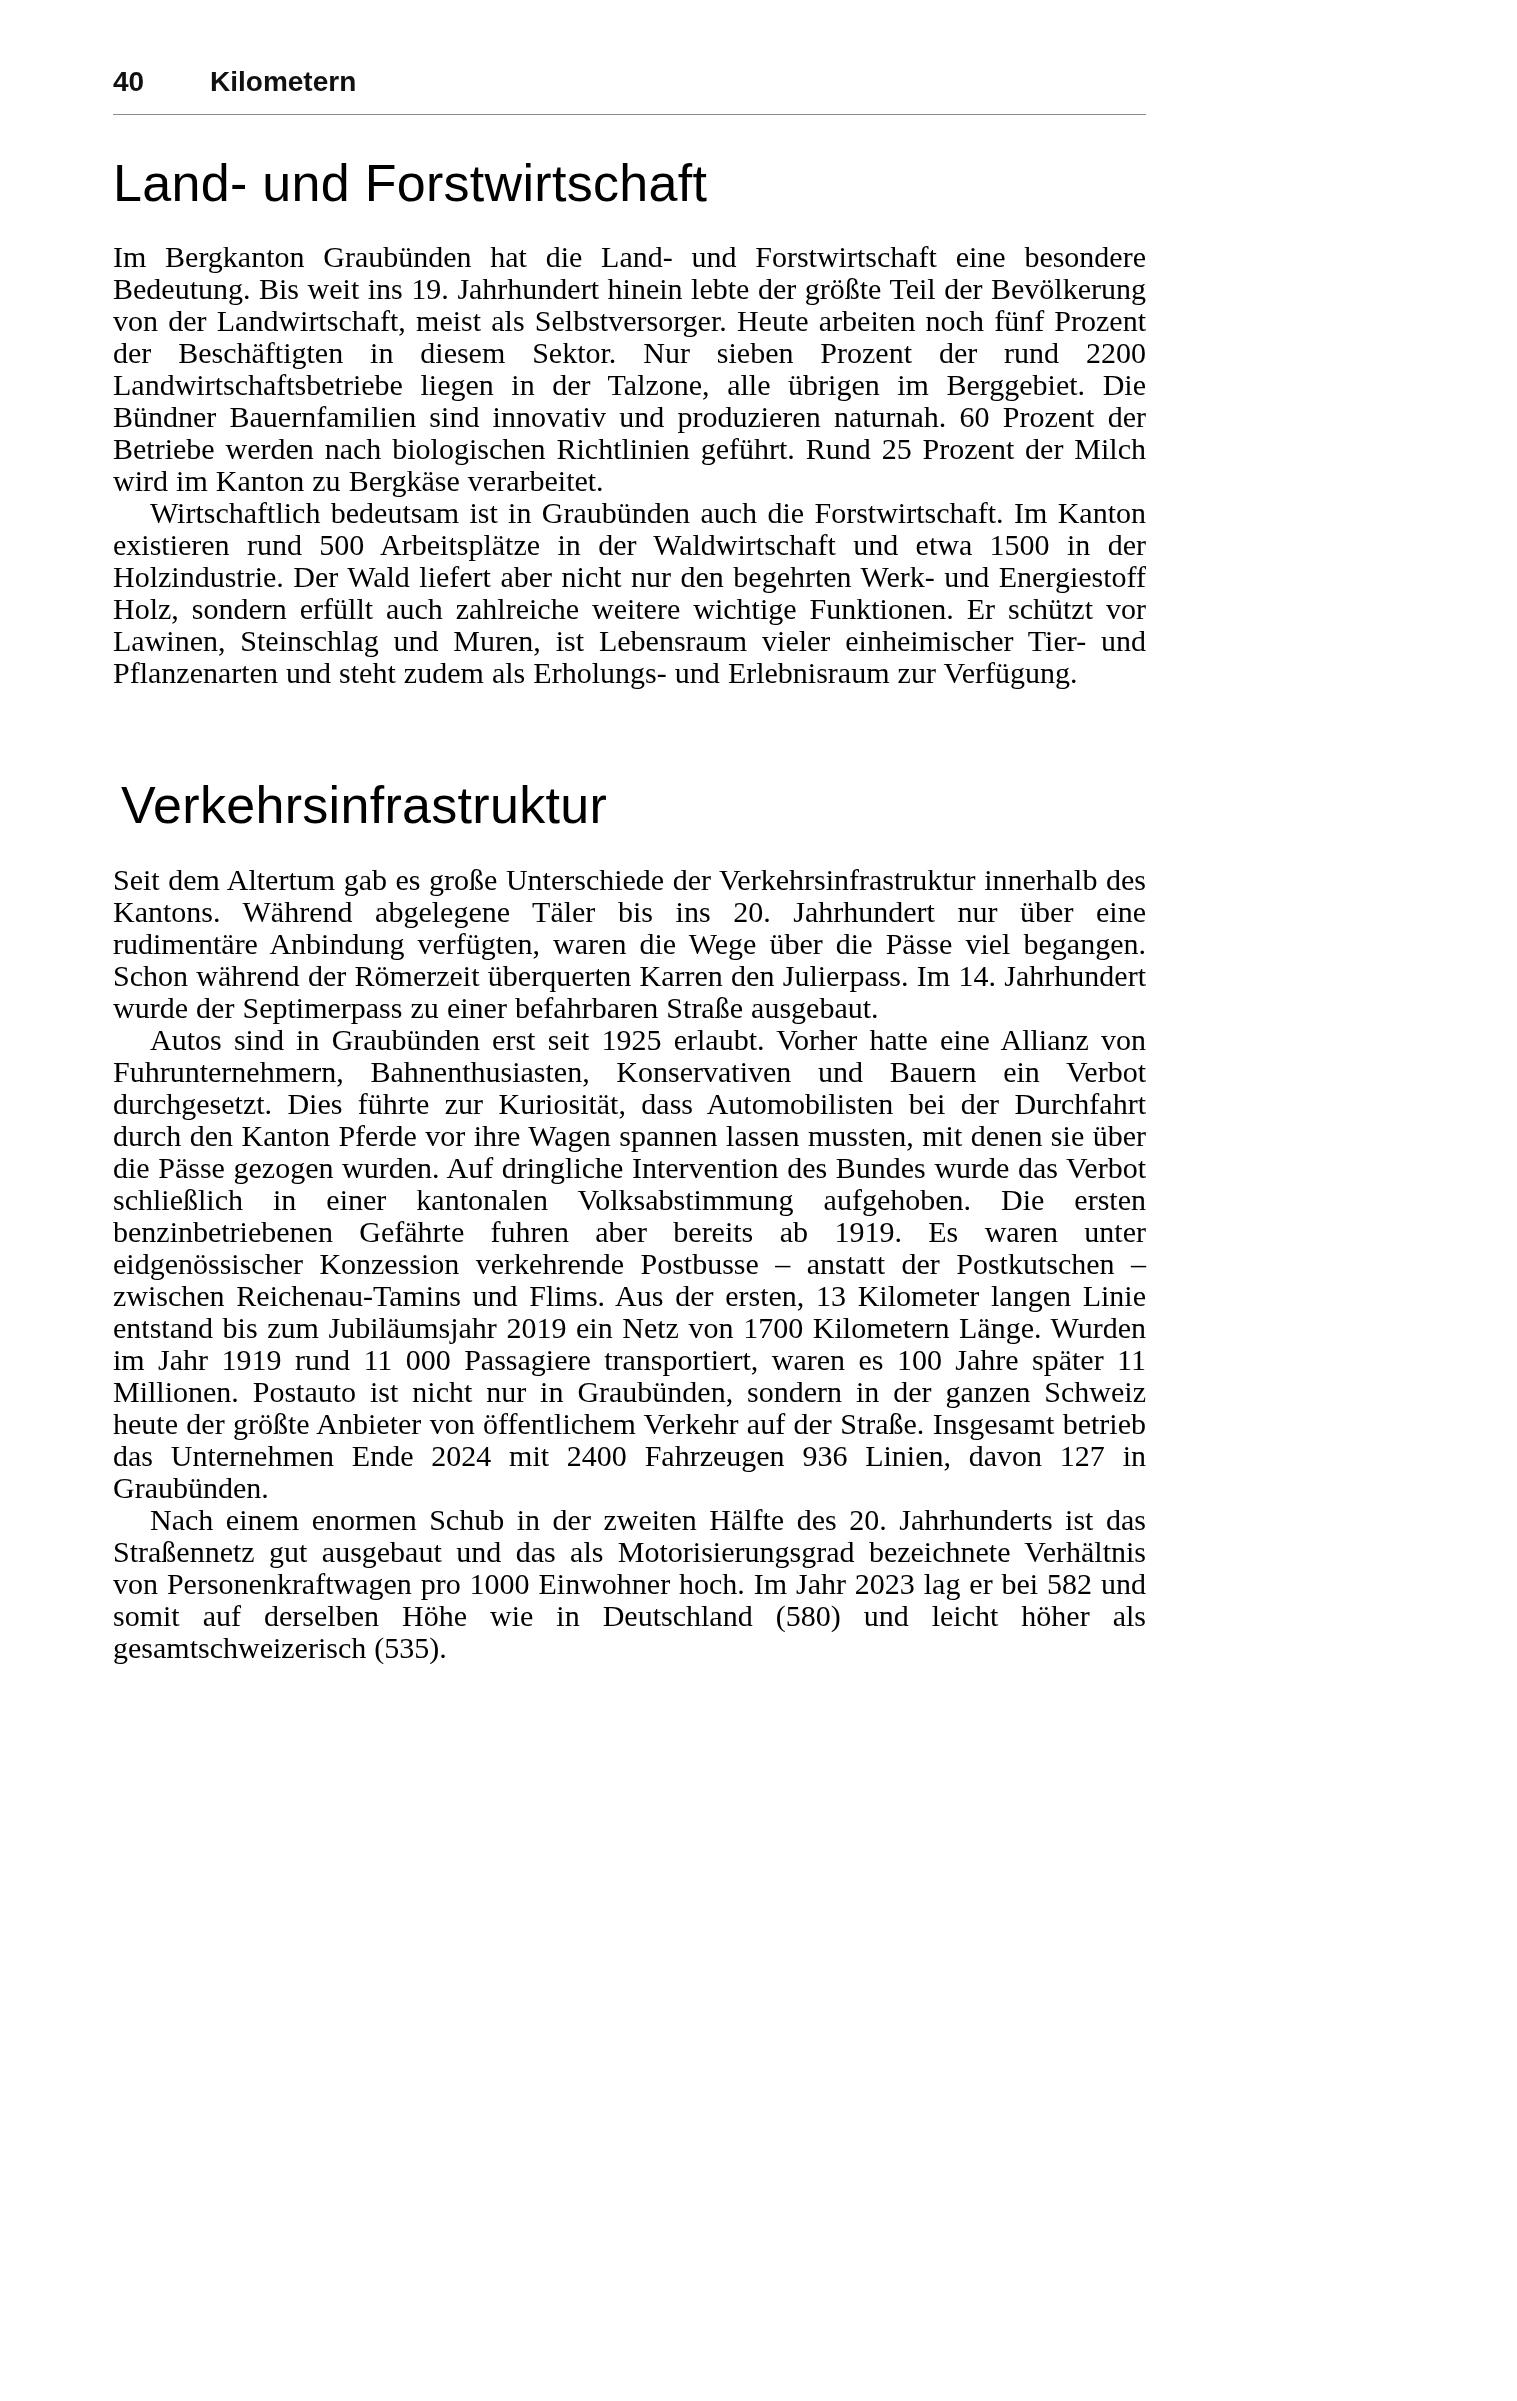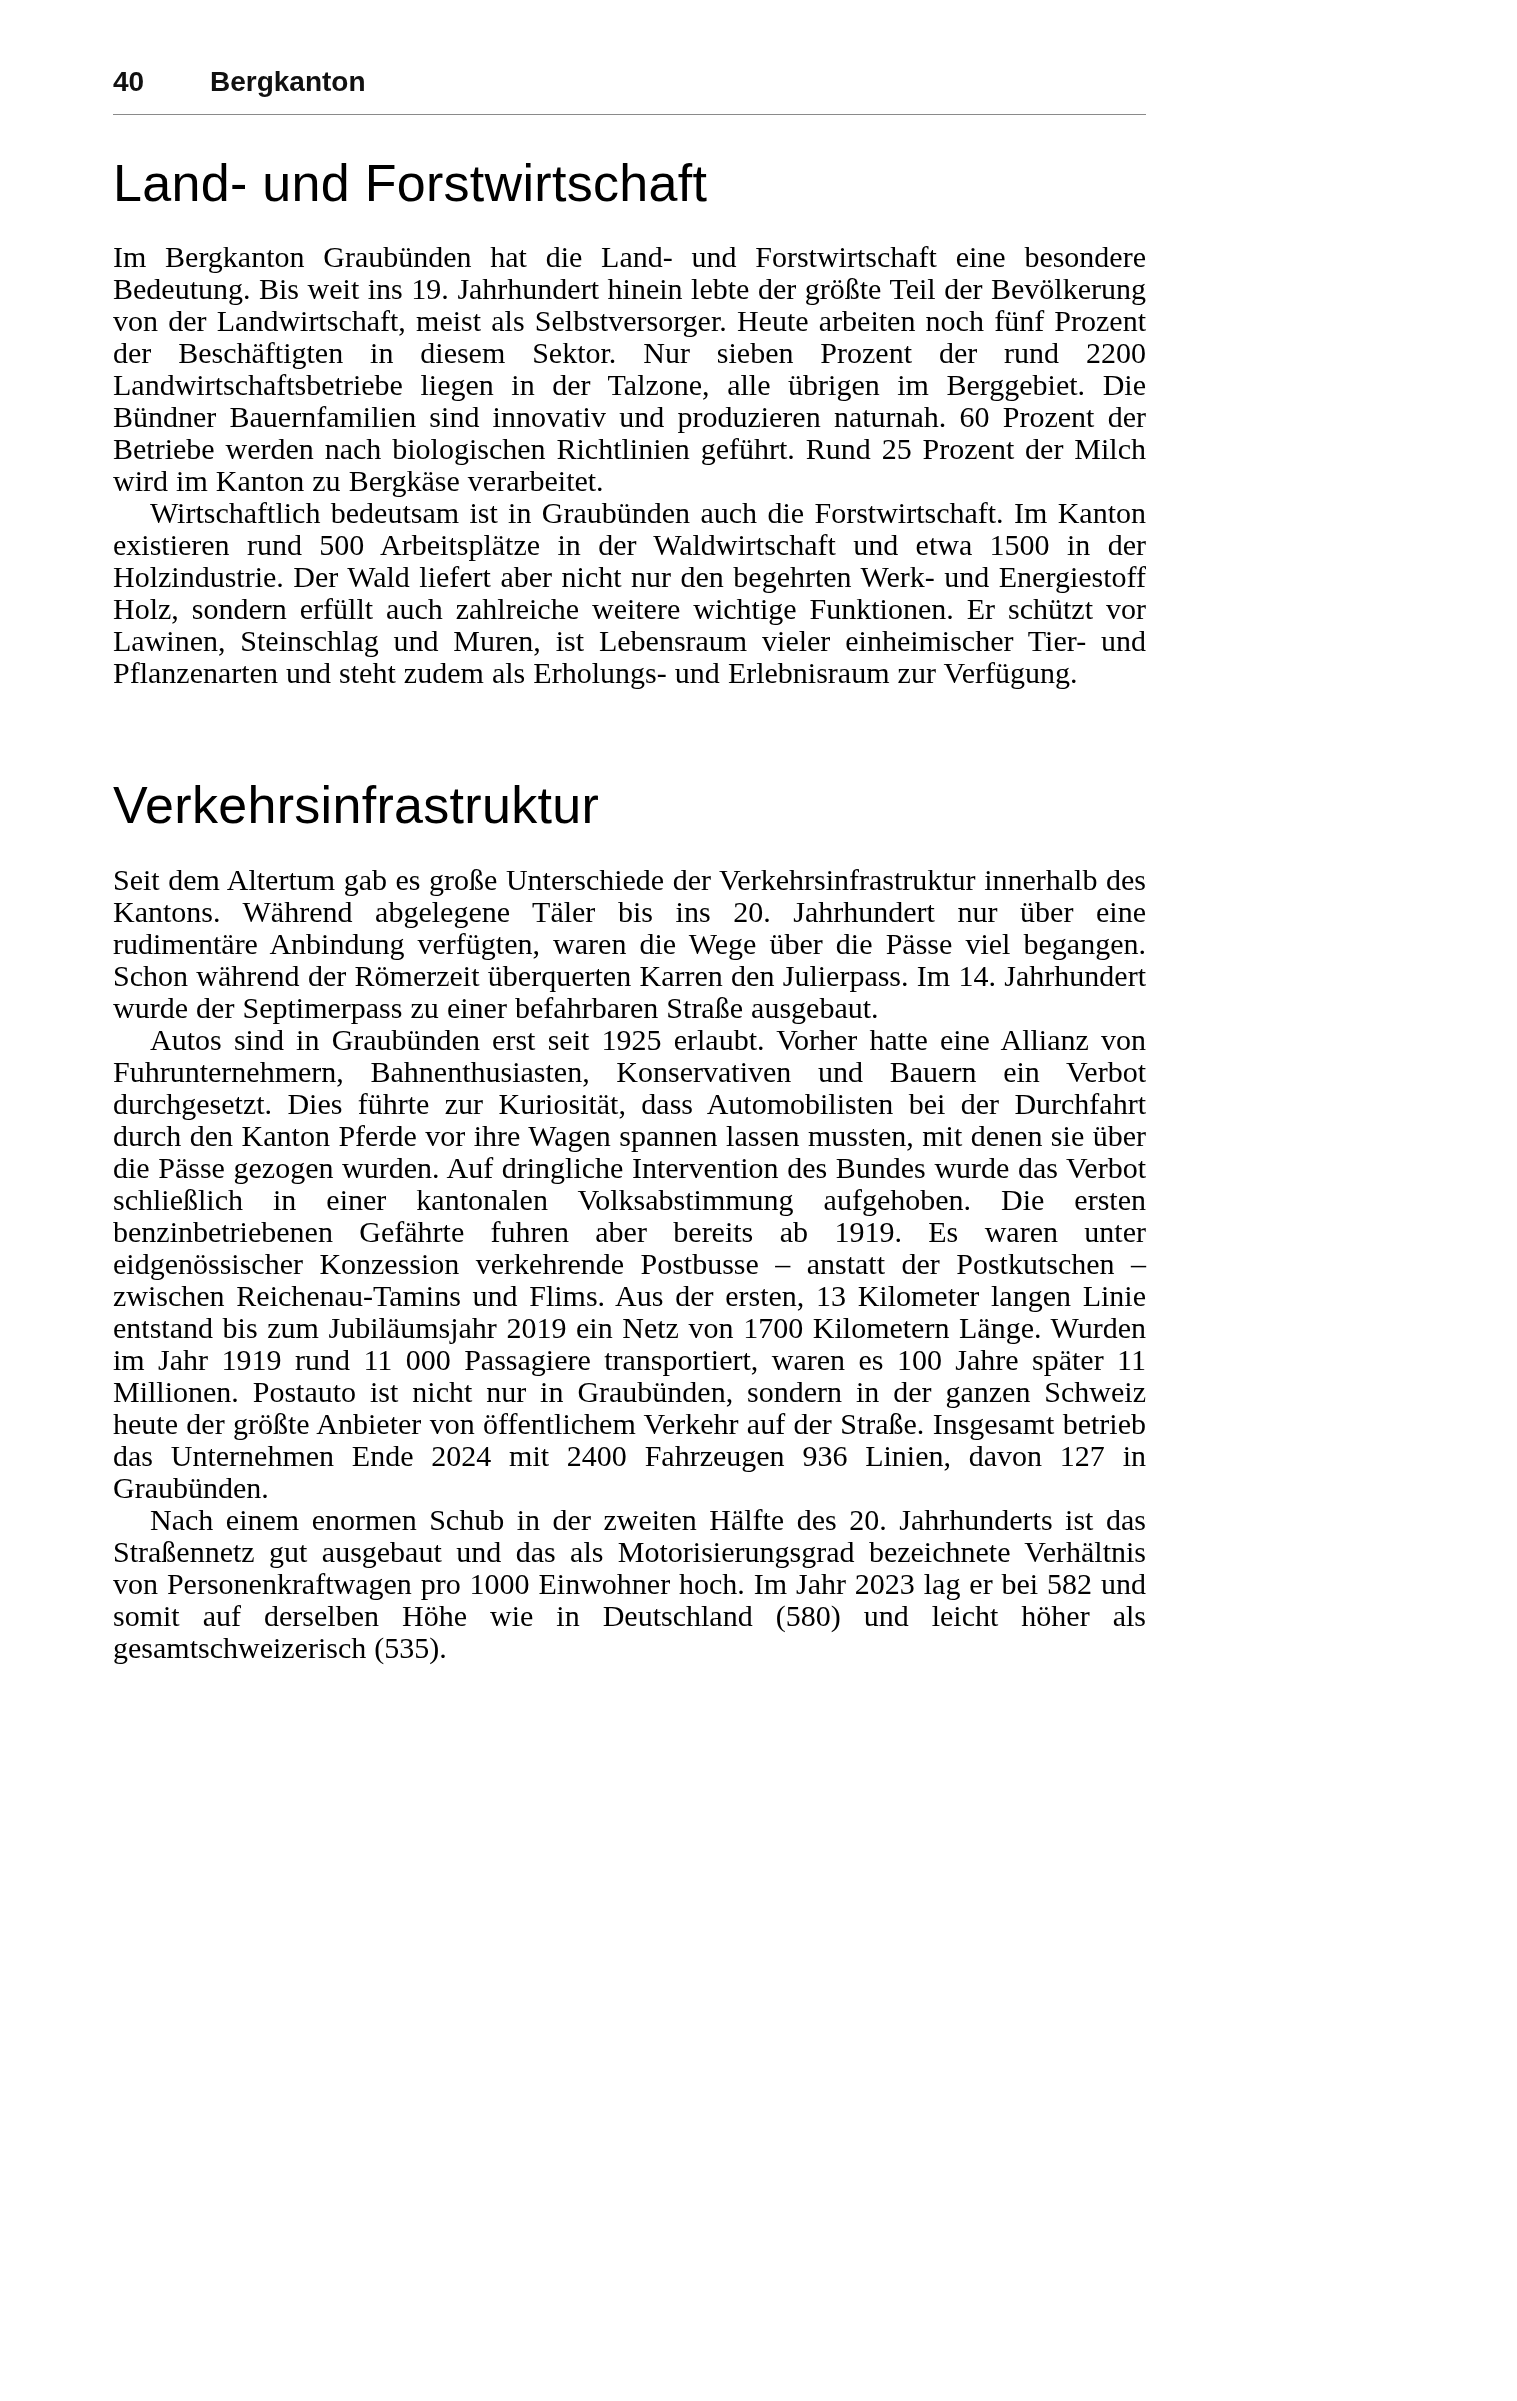--- a/index.html
+++ b/index.html
@@ -39,20 +39,21 @@
     font-family: "Liberation Sans", sans-serif;
     font-weight: 400;
     font-size: 52px;
     line-height: 1.15;
     letter-spacing: 0.3px;
     color: #000000;
     margin: 39px 0 28px 0;
   }
   section + section h1.section-heading {
     margin-top: 87px;
+    margin-left: 8px;
   }
   p.body {
     font-size: 30px;
     line-height: 32px;
     text-align: justify;
     margin: 0;
     hyphens: auto;
     -webkit-hyphens: auto;
     word-spacing: 0.6px;
   }
@@ -60,21 +61,21 @@
     text-indent: 37px;
   }
 </style>
 </head>
 <body>
 
 <div class="page">
 
   <header class="running-head">
     <span class="pagenum">40</span>
-    <span class="chapter">Bergkanton</span>
+    <span class="chapter">Kilometern</span>
   </header>
 
   <hr class="header-rule">
 
   <section>
     <h1 class="section-heading">Land- und Forstwirtschaft</h1>
     <p class="body">Im Bergkanton Graubünden hat die Land- und Forstwirtschaft eine besondere Bedeutung. Bis weit ins 19. Jahrhundert hinein lebte der größte Teil der Bevölkerung von der Landwirtschaft, meist als Selbstversorger. Heute arbeiten noch fünf Prozent der Beschäftigten in diesem Sektor. Nur sieben Prozent der rund 2200 Landwirtschaftsbetriebe liegen in der Talzone, alle übrigen im Berggebiet. Die Bündner Bauernfamilien sind innovativ und produzieren naturnah. 60 Prozent der Betriebe werden nach biologischen Richtlinien geführt. Rund 25 Prozent der Milch wird im Kanton zu Bergkäse verarbeitet.</p>
     <p class="body indent">Wirtschaftlich bedeutsam ist in Graubünden auch die Forstwirtschaft. Im Kanton existieren rund 500 Arbeitsplätze in der Waldwirtschaft und etwa 1500 in der Holzindustrie. Der Wald liefert aber nicht nur den begehrten Werk- und Energiestoff Holz, sondern erfüllt auch zahlreiche weitere wichtige Funktionen. Er schützt vor Lawinen, Steinschlag und Muren, ist Lebensraum vieler einheimischer Tier- und Pflanzenarten und steht zudem als Erholungs- und Erlebnisraum zur Verfügung.</p>
   </section>
 

